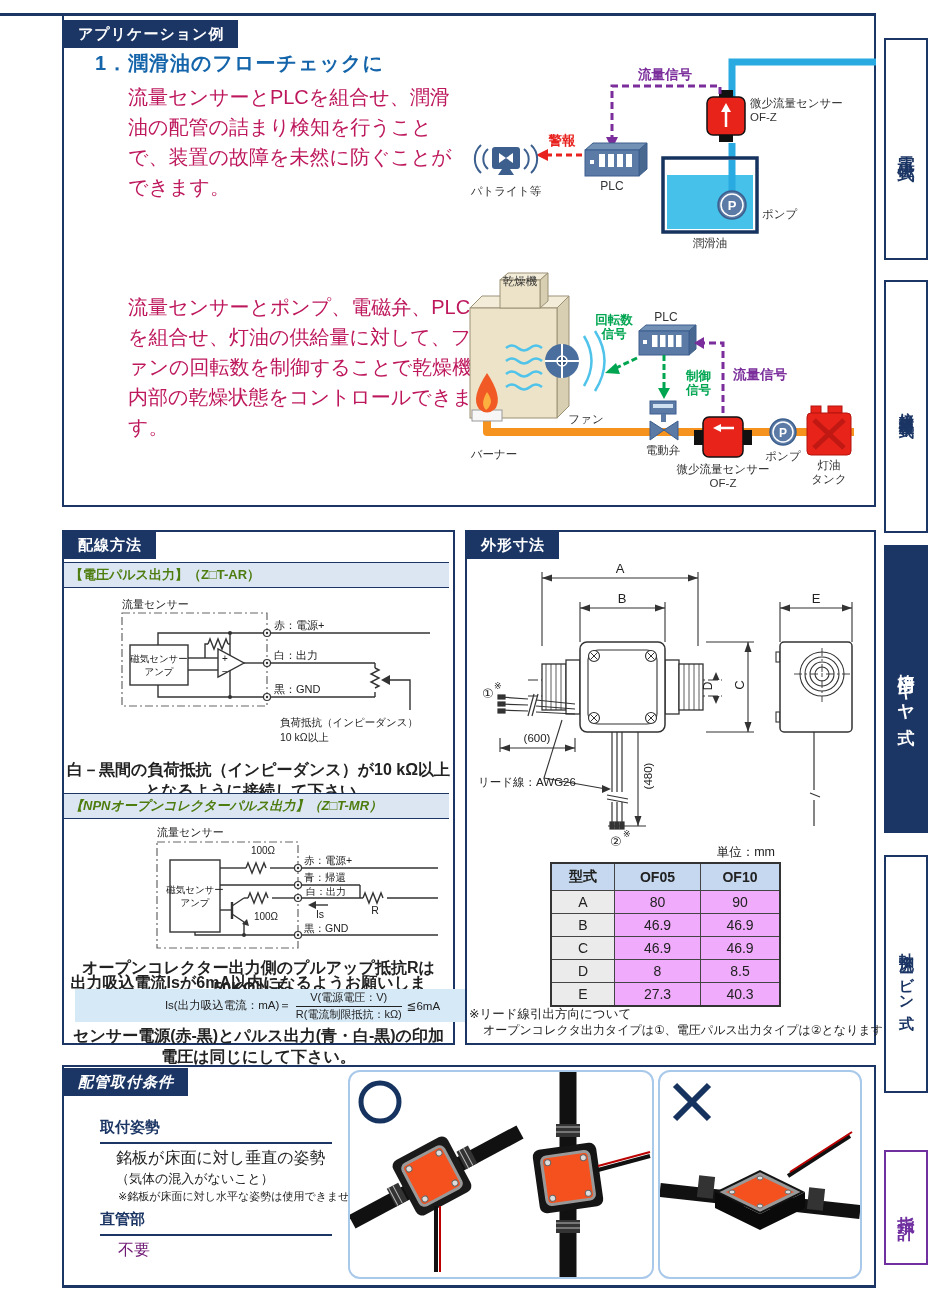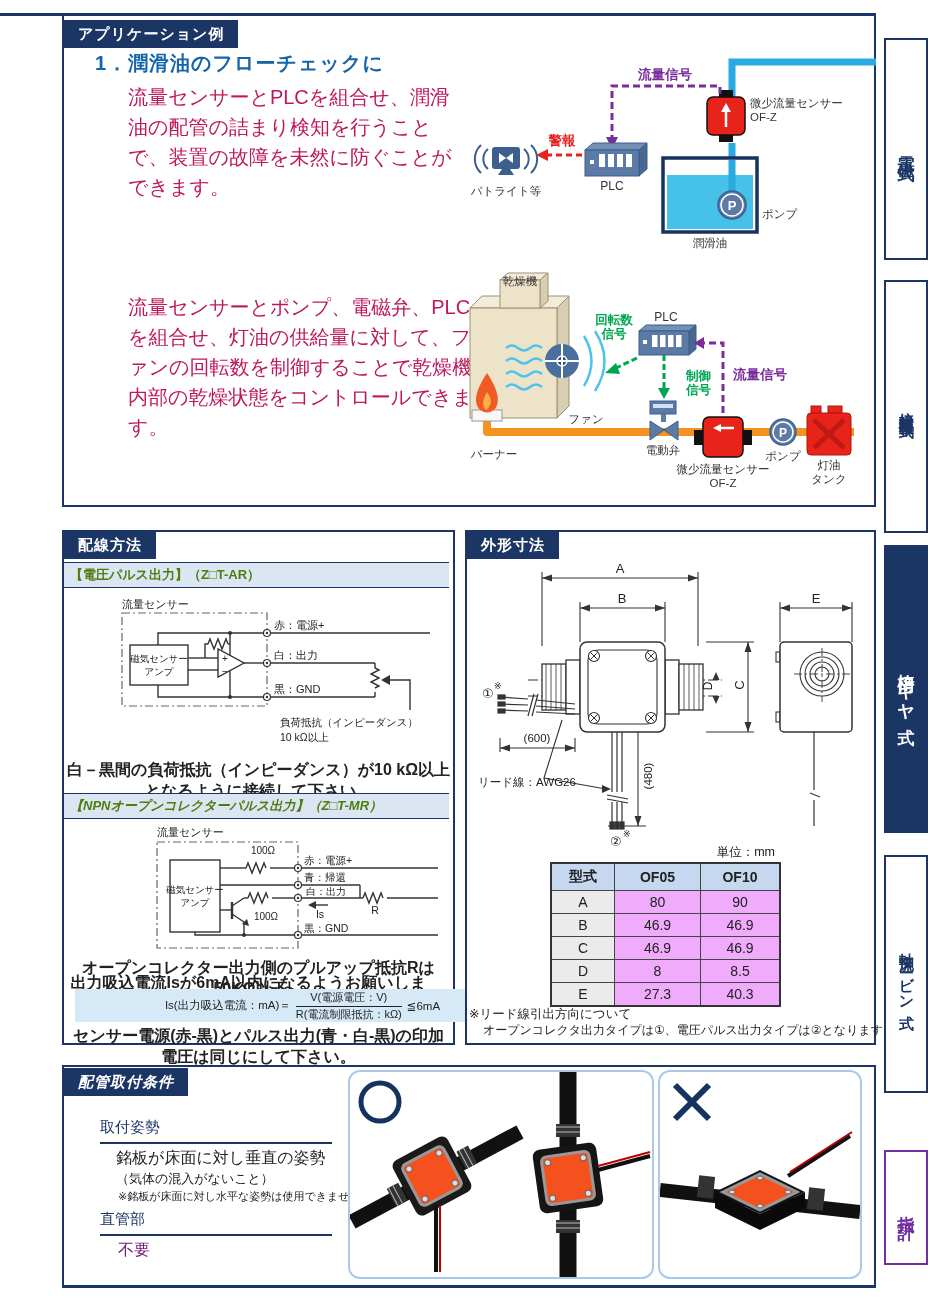--- a/index.html
+++ b/index.html
@@ -16,21 +16,21 @@
   .note{position:absolute;font-size:16px;color:#222;text-align:center;font-weight:bold;}
   .fband{position:absolute;background:#d6e9f6;display:flex;align-items:center;justify-content:center;
          font-size:11.5px;color:#222;padding-left:44px;}
   .frac{display:inline-flex;flex-direction:column;text-align:center;margin:0 5px;font-size:11px;}
   .frac span:first-child{border-bottom:1.2px solid #222;padding:0 4px 1px;}
   .vtab{position:absolute;left:884px;width:44px;border:2px solid #1b3564;background:#fff;color:#1b3564;
         display:flex;align-items:center;justify-content:center;writing-mode:vertical-rl;
         font-weight:bold;font-size:17px;letter-spacing:4px;box-sizing:border-box;}
   .vtab.active{background:#1b3564;color:#fff;}
   .vtab.purple{border-color:#7030a0;color:#7030a0;}
-  .mhead{position:absolute;width:232px;color:#1b3564;font-weight:normal;font-size:15px;
+  .mhead{position:absolute;width:232px;color:#1b3564;font-weight:bold;font-size:15px;
          border-bottom:2.5px solid #1b3564;padding-bottom:5px;}
   .panel{position:absolute;border:2.5px solid #a9c9ea;border-radius:12px;background:#fff;}
   table.dim{position:absolute;border-collapse:collapse;font-size:14px;}
   table.dim td,table.dim th{border:1px solid #444;text-align:center;padding:0;}
   table.dim th{background:#c5d8ef;font-weight:bold;height:26px;}
   table.dim td{height:22px;background:#f0abfc;}
   table.dim td.rl{background:#ebebeb;}
   table.dim{border:2px solid #333;}
   svg text{font-family:"Liberation Sans","DejaVu Sans",sans-serif;}
 </style>

